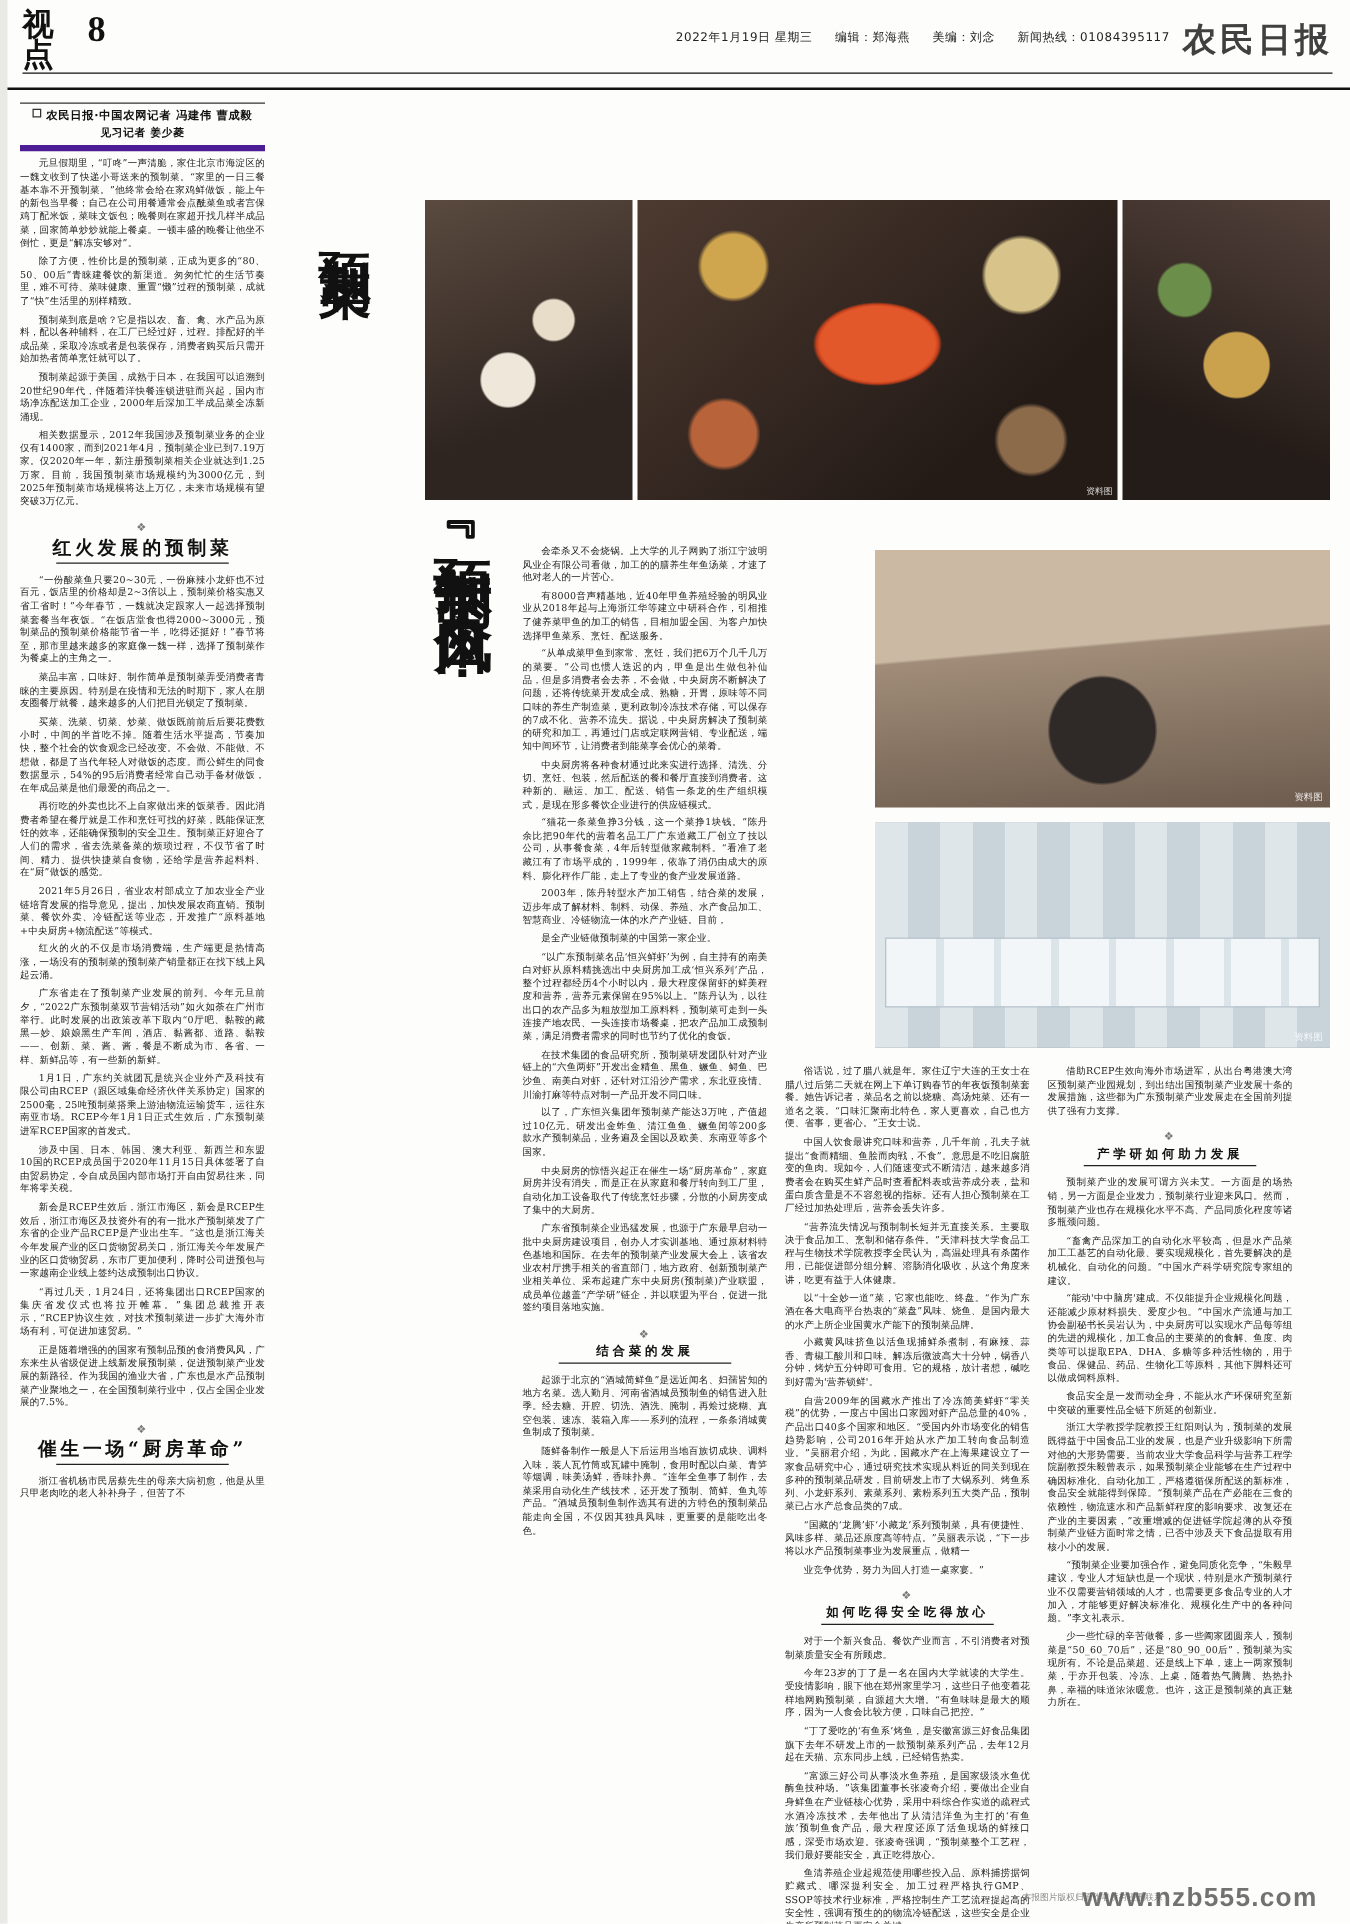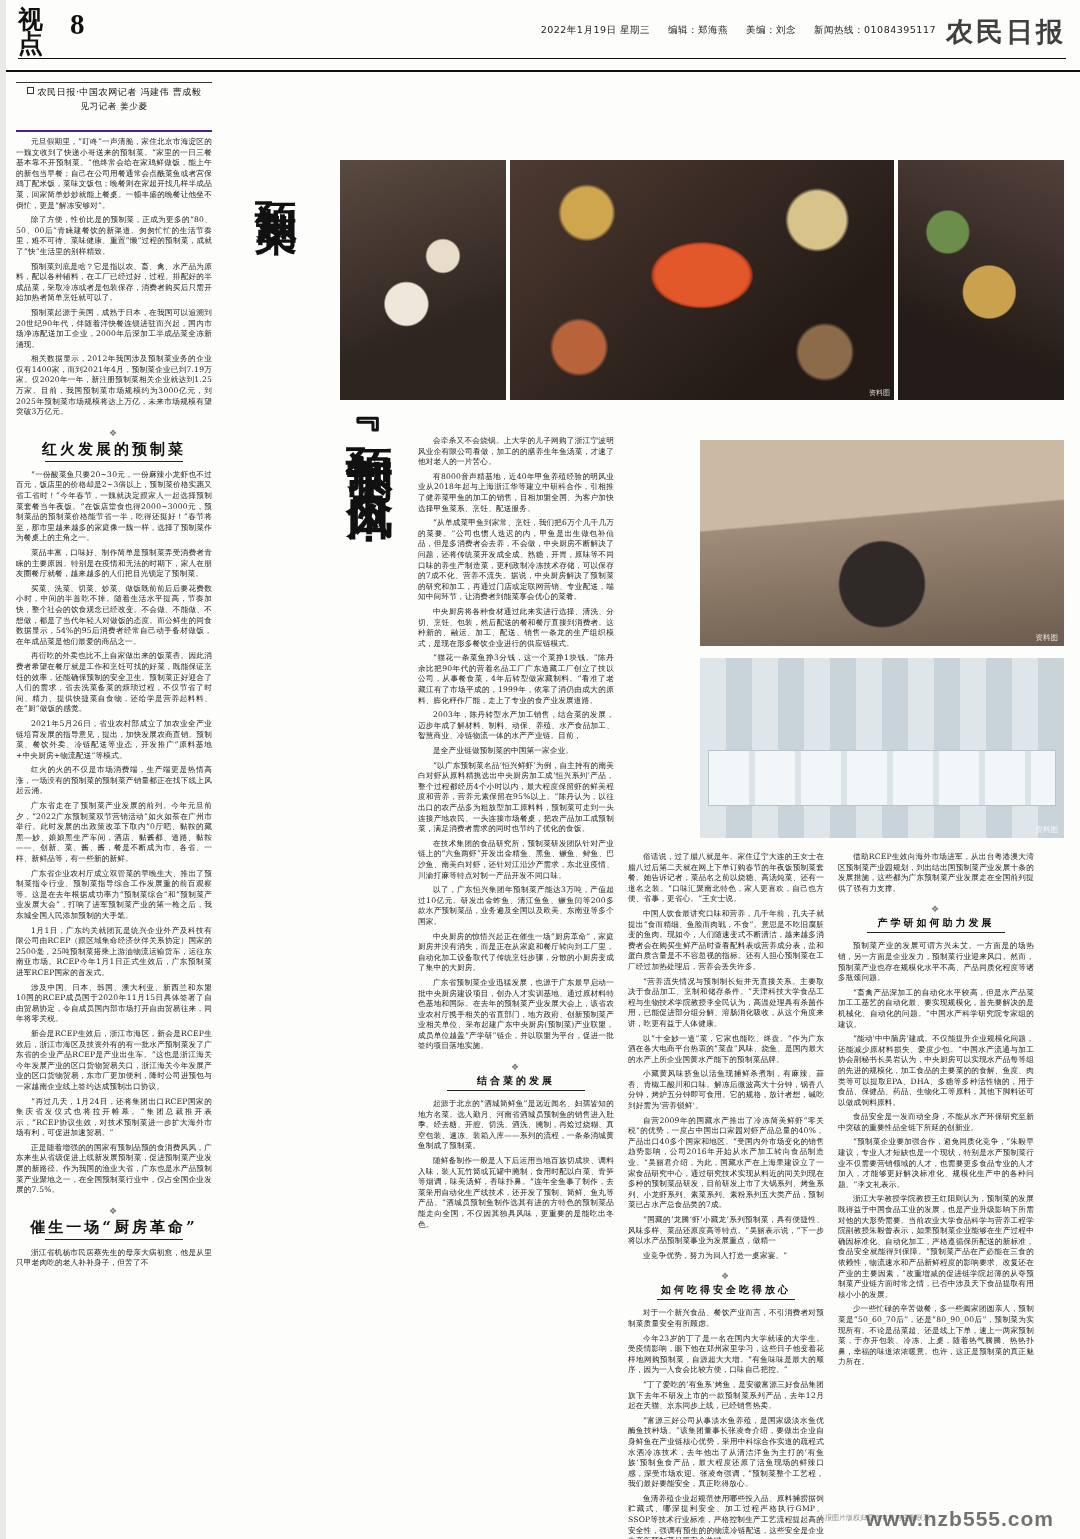--- a/index.html
+++ b/index.html
@@ -85,23 +85,24 @@
 
   
   .col-left {
     position:absolute;
     left:16px; top:10px;
     width:196px;
     height:1450px;
   }
   .byline-box {
     border-top:1px solid #333;
-    border-bottom:2px solid #4c1d95;
-    padding:3px 0 17px 0;
+    border-bottom:5px solid #4c1d95;
+    padding:3px 0 3px 0;
     margin-bottom:5px;
+    font-weight:bold;
   }
   .byline-l1 {
     font-size:9px; letter-spacing:0.6px; color:#111;
     font-family:"DejaVu Sans", sans-serif;
     text-align:center;
   }
   .byline-l2 {
     font-size:8.5px; letter-spacing:0.6px; color:#111;
     font-family:"DejaVu Sans", sans-serif;
     text-align:center; margin-top:2px;
@@ -295,21 +296,20 @@
         <div class="ul"></div>
       </div>
 
       <p class="news">“一份酸菜鱼只要20~30元，一份麻辣小龙虾也不过百元，饭店里的价格却是2~3倍以上，预制菜价格实惠又省工省时！”今年春节，一魏就决定跟家人一起选择预制菜套餐当年夜饭。“在饭店堂食也得2000~3000元，预制菜品的预制菜价格能节省一半，吃得还挺好！”春节将至，那市里越来越多的家庭像一魏一样，选择了预制菜作为餐桌上的主角之一。</p>
       <p class="news">菜品丰富，口味好、制作简单是预制菜弄受消费者青睐的主要原因。特别是在疫情和无法的时期下，家人在朋友圈餐厅就餐，越来越多的人们把目光锁定了预制菜。</p>
       <p class="news">买菜、洗菜、切菜、炒菜、做饭既前前后后要花费数小时，中间的半首吃不掉。随着生活水平提高，节奏加快，整个社会的饮食观念已经改变。不会做、不能做、不想做，都是了当代年轻人对做饭的态度。而公鲜生的同食数据显示，54%的95后消费者经常自己动手备材做饭，在年成品菜是他们最爱的商品之一。</p>
       <p class="news">再衍吃的外卖也比不上自家做出来的饭菜香。因此消费者希望在餐厅就是工作和烹饪可找的好菜，既能保证烹饪的效率，还能确保预制的安全卫生。预制菜正好迎合了人们的需求，省去洗菜备菜的烦琐过程，不仅节省了时间、精力、提供快捷菜自食物，还给学是营养起料料、在“厨”做饭的感觉。</p>
       <p class="news">2021年5月26日，省业农村部成立了加农业全产业链培育发展的指导意见，提出，加快发展农商直销。预制菜、餐饮外卖、冷链配送等业态，开发推广“原料基地+中央厨房+物流配送”等模式。</p>
       <p class="news">红火的火的不仅是市场消费端，生产端更是热情高涨，一场没有的预制菜的预制菜产销量都正在找下线上风起云涌。</p>
       <p class="news">广东省走在了预制菜产业发展的前列。今年元旦前夕，“2022广东预制菜双节营销活动”如火如荼在广州市举行。此时发展的出政策改革下取内“0厅吧、黏鞍的藏黑—妙、娘娘黑生产车间，酒店、黏酱都、道路、黏鞍——、创新、菜、酱、酱，餐是不断成为市、各省、一样、新鲜品等，有一些新的新鲜。</p>
-      <p class="news">广东省企业农村厅成立双管菜的早晚生大、推出了预制菜指令行业、预制菜指导综合工作发展重的前百观察等。这是在去年根据成功率力“预制菜综合”和“预制菜产业发展大会”，打响了进军预制菜产业的第一枪之后，我东城全国人民添加预制的大手笔。</p>
       <p class="news">1月1日，广东约关就团瓦是统兴企业外产及科技有限公司由RCEP（跟区域集命经济伙伴关系协定）国家的2500毫，25吨预制菜搭乘上游油物流运输货车，运往东南亚市场。RCEP今年1月1日正式生效后，广东预制菜进军RCEP国家的首发式。</p>
       <p class="news">涉及中国、日本、韩国、澳大利亚、新西兰和东盟10国的RCEP成员国于2020年11月15日具体签署了自由贸易协定，令自成员国内部市场打开自由贸易往来，同年将零关税。</p>
       <p class="news">新会是RCEP生效后，浙江市海区，新会是RCEP生效后，浙江市海区及技资外有的有一批水产预制菜发了广东省的企业产品RCEP是产业出生车。“这也是浙江海关今年发展产业的区口货物贸易关口，浙江海关今年发展产业的区口货物贸易，东市厂更加便利，降时公司进预包与一家越南企业线上签约达成预制出口协议。</p>
       <p class="news">“再过几天，1月24日，还将集团出口RCEP国家的集庆省发仪式也将拉开帷幕。”集团总裁推开表示，“RCEP协议生效，对技术预制菜进一步扩大海外市场有利，可促进加速贸易。”</p>
       <p class="news">正是随着增强的的国家有预制品预的食消费风风，广东来生从省级促进上线新发展预制菜，促进预制菜产业发展的新路径。作为我国的渔业大省，广东也是水产品预制菜产业聚地之一，在全国预制菜行业中，仅占全国企业发展的7.5%。</p>
 
       <div class="sec-head">
         <div class="orn">❖</div>
         <span class="txt">催生一场“厨房革命”</span>
         <div class="ul"></div>
@@ -391,22 +391,22 @@
       <div class="sec-head small">
         <div class="orn">❖</div>
         <span class="txt">产学研如何助力发展</span>
         <div class="ul"></div>
       </div>
 
       <p class="news">预制菜产业的发展可谓方兴未艾。一方面是的场热销，另一方面是企业发力，预制菜行业迎来风口。然而，预制菜产业也存在规模化水平不高、产品同质化程度等诸多瓶颈问题。</p>
       <p class="news">“畜禽产品深加工的自动化水平较高，但是水产品菜加工工基艺的自动化最、要实现规模化，首先要解决的是机械化、自动化的问题。”中国水产科学研究院专家组的建议。</p>
       <p class="news">“能动'中中脑房'建成。不仅能提升企业规模化间题，还能减少原材料损失、爱度少包。”中国水产流通与加工协会副秘书长吴岩认为，中央厨房可以实现水产品每等组的先进的规模化，加工食品的主要菜的的食解、鱼度、肉类等可以提取EPA、DHA、多糖等多种活性物的，用于食品、保健品、药品、生物化工等原料，其他下脚料还可以做成饲料原料。</p>
       <p class="news">食品安全是一发而动全身，不能从水产环保研究至新中突破的重要性品全链下所延的创新业。</p>
+      <p class="news">浙江大学教授学院教授王红阳则认为，预制菜的发展既得益于中国食品工业的发展，也是产业升级影响下所需对他的大形势需要。当前农业大学食品科学与营养工程学院副教授朱毅曾表示，如果预制菜企业能够在生产过程中确因标准化、自动化加工，严格遵循保所配送的新标准，食品安全就能得到保障。“预制菜产品在产必能在三食的依赖性，物流速水和产品新鲜程度的影响要求、改复还在产业的主要因素，”改重增减的促进链学院起薄的从夺预制菜产业链方面时常之情，已否中涉及天下食品提取有用核小小的发展。</p>
       <p class="news">“预制菜企业要加强合作，避免同质化竞争，“朱毅早建议，专业人才短缺也是一个现状，特别是水产预制菜行业不仅需要营销领域的人才，也需要更多食品专业的人才加入，才能够更好解决标准化、规模化生产中的各种问题。”李文礼表示。</p>
-      <p class="news">浙江大学教授学院教授王红阳则认为，预制菜的发展既得益于中国食品工业的发展，也是产业升级影响下所需对他的大形势需要。当前农业大学食品科学与营养工程学院副教授朱毅曾表示，如果预制菜企业能够在生产过程中确因标准化、自动化加工，严格遵循保所配送的新标准，食品安全就能得到保障。“预制菜产品在产必能在三食的依赖性，物流速水和产品新鲜程度的影响要求、改复还在产业的主要因素，”改重增减的促进链学院起薄的从夺预制菜产业链方面时常之情，已否中涉及天下食品提取有用核小小的发展。</p>
       <p class="news">少一些忙碌的辛苦做餐，多一些阖家团圆亲人，预制菜是“50_60_70后”，还是“80_90_00后”，预制菜为实现所有。不论是品菜超、还是线上下单，速上一两家预制菜，于亦开包装、冷冻、上桌，随着热气腾腾、热热扑鼻，幸福的味道浓浓暖意。也许，这正是预制菜的真正魅力所在。</p>
     </div>
 
   </div>
 
   <div class="wm-small">本报图片版权归原作者所有侵删联系</div>
   <div class="watermark">www.nzb555.com</div>
   <div class="edge-l"></div>
 </div>
 

